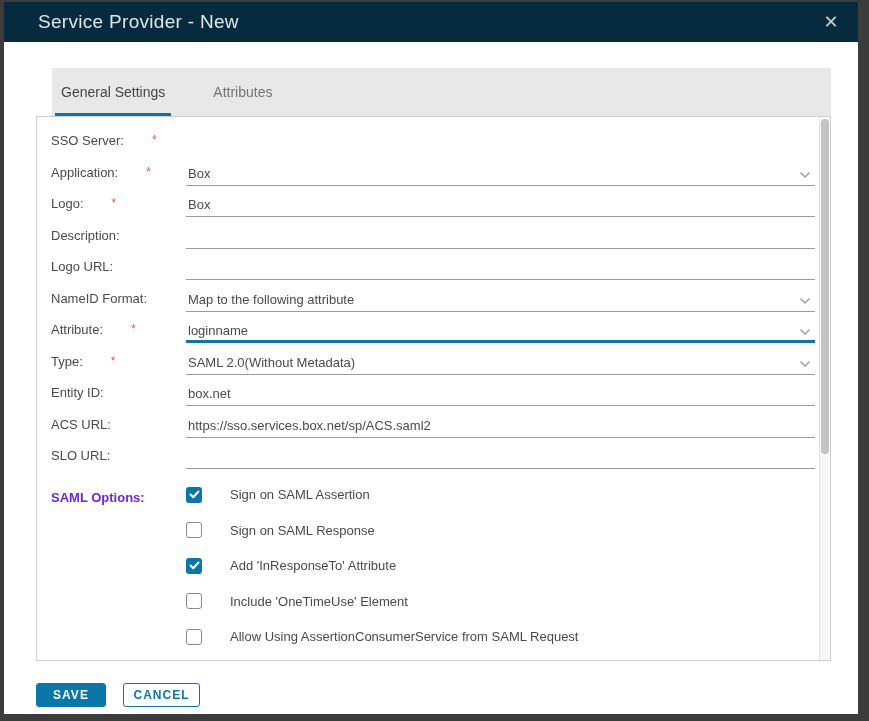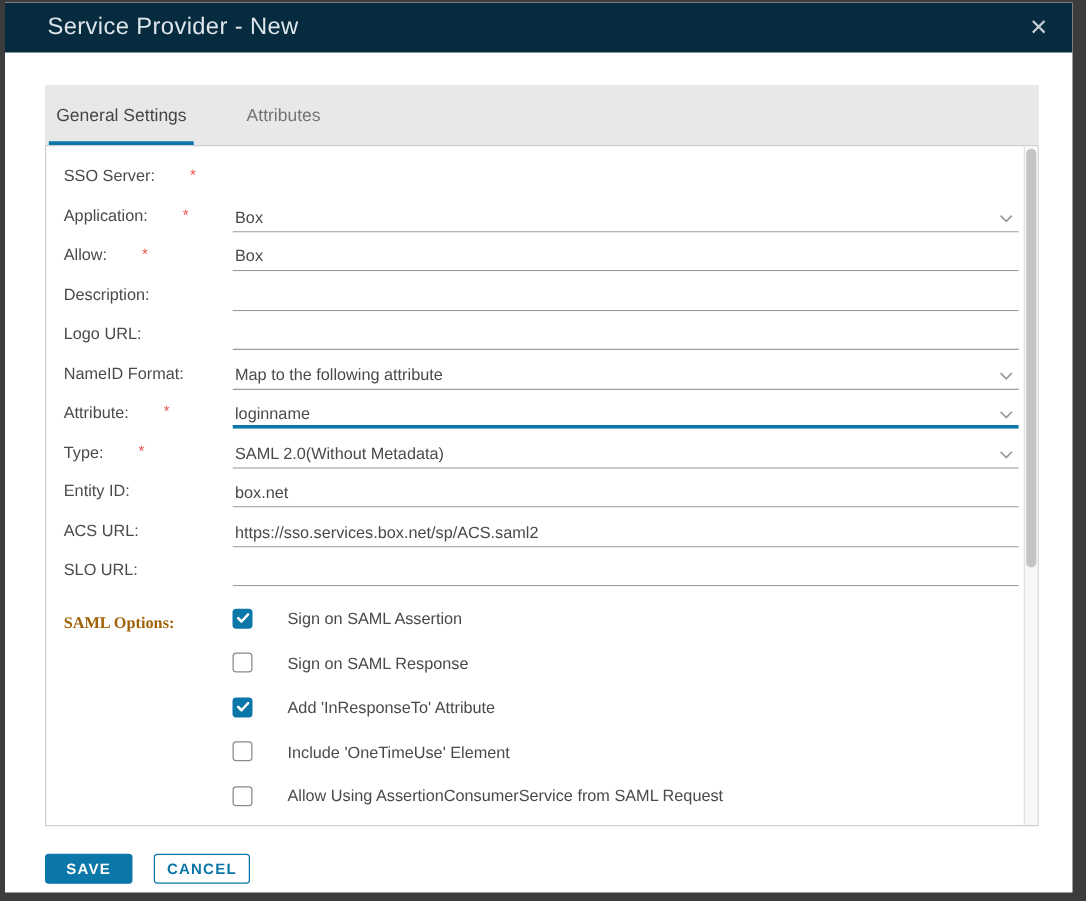--- a/index.html
+++ b/index.html
@@ -12,42 +12,42 @@
               display:flex; align-items:center; padding-left:34px; position:relative; }
   .title { font-size:19px; letter-spacing:.3px; font-weight:400; }
   .close-btn { position:absolute; right:16px; top:9px; width:22px; height:22px;
                display:flex; align-items:center; justify-content:center; cursor:pointer;
                color:#c4ced4; font-size:18px; line-height:1; }
 
   
   .body { flex:1; padding:0 27px 0 32px; display:flex; flex-direction:column; }
 
   
-  .tabbar { margin-top:26px; height:48px; flex:none; background:#e8e8e8; display:flex; padding-left:3px; }
+  .tabbar { margin-top:26px; height:48px; flex:none; background:#e8e8e8; display:flex; padding-left:3px;margin-left:16px; }
   .tab { font-size:14px; color:#737373; display:flex; align-items:center; padding:2px 6px 0 6px;
          border-bottom:3px solid transparent; margin-right:36px; cursor:pointer; white-space:nowrap; }
   .tab.active { color:#454545; border-bottom-color:var(--accent,#0b77a9); }
 
   
   .panel { height:545px; flex:none; border:1px solid #cfcfcf; position:relative; background:#fff; overflow:hidden; }
   .rows { padding-top:5.5px; }
   .frow { display:flex; height:31.5px; }
   .flabel { width:149px; flex:none; padding-left:14px; padding-bottom:6px;
             display:flex; align-items:flex-end; font-size:13px; font-weight:400; color:#4a4a4a; white-space:nowrap;gap:24px; }
   .req { color:var(--required,#e8564e); margin-left:4px; font-size:12px; padding-bottom:1px; }
   .fctrl { flex:1; margin-right:15px; position:relative; display:flex; align-items:flex-end;
            padding:0 18px 5px 2px; font-size:13px; color:#4a4a4a; white-space:nowrap; overflow:hidden; cursor:text; }
   .fctrl::after { content:''; position:absolute; left:0; right:0; bottom:0; height:1px; background:#9a9a9a; }
   .fctrl.focused::after { height:3px; background:var(--accent,#0b77a9); }
   .fctrl .chev { position:absolute; right:4px; bottom:7px; }
 
   
   .options { display:flex; padding-top:8px; }
   .olabel { width:149px; flex:none; padding-left:14px; padding-top:13px;
-            font-size:13px; font-weight:700; color:#a16207; white-space:nowrap;font-family:Liberation Serif, serif; }
+            font-size:13px; font-weight:700; color:#6d28d9; white-space:nowrap; }
   .obody { flex:1; }
   .crow { height:35.5px; display:flex; align-items:center; cursor:pointer; }
   .cbox { width:16px; height:16px; border-radius:3px; flex:none;
           display:flex; align-items:center; justify-content:center; }
   .cbox.unchecked { border:1px solid #8a8a8a; background:#fff; }
   .cbox.checked { background:var(--accent,#0b77a9); }
   .clabel { margin-left:28px; font-size:13px; color:#4a4a4a; white-space:nowrap; }
 
   
   .sbar { position:absolute; top:0; right:0; bottom:0; width:11px;
@@ -96,21 +96,21 @@
               </div>
               <div class="fctrl">
                 <span>Box</span>
                 <svg class="chev" width="12" height="8" viewBox="0 0 12 8">
                   <polyline points="1.5,1.5 6,6 10.5,1.5" fill="none" stroke="#9a9a9a" stroke-width="1.4"></polyline>
                 </svg>
               </div>
             </div>
             <div class="frow">
               <div class="flabel">
-                <span>Allow:</span>
+                <span>Logo:</span>
                 <span class="req">*</span>
               </div>
               <div class="fctrl">
                 <span>Box</span>
               </div>
             </div>
             <div class="frow">
               <div class="flabel">
                 <span>Description:</span>
               </div>

